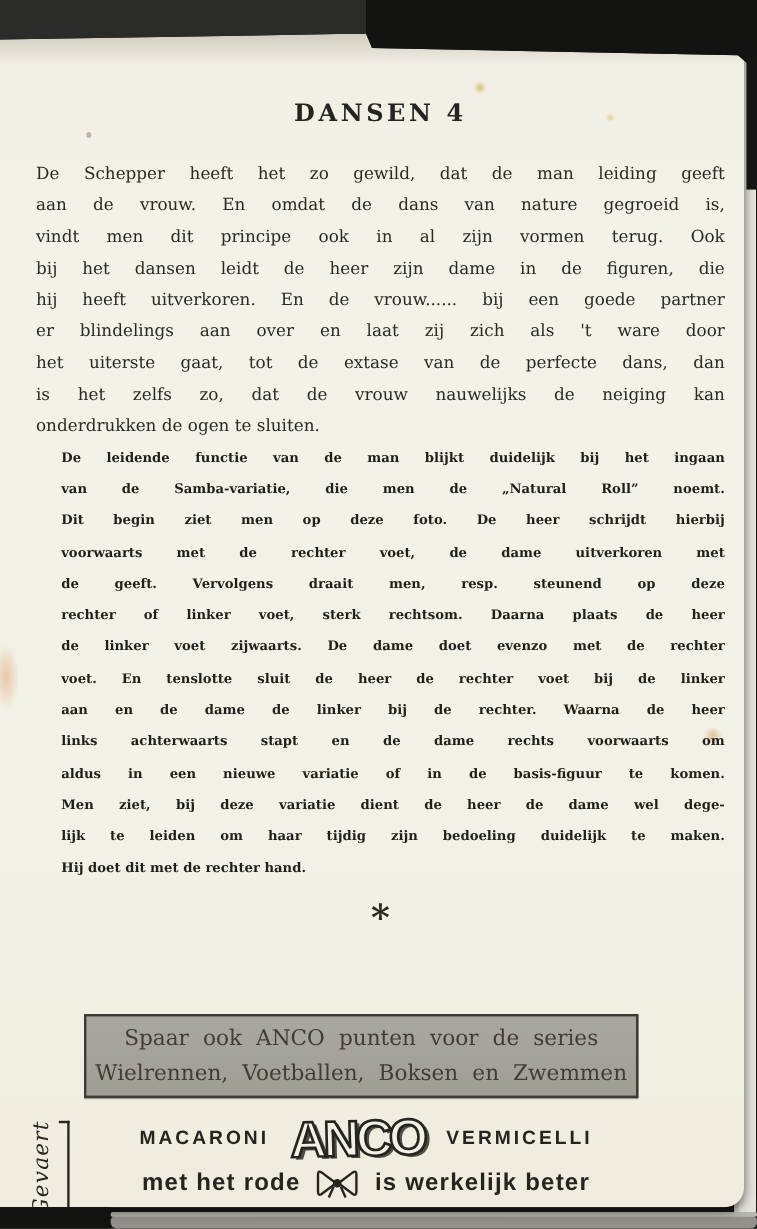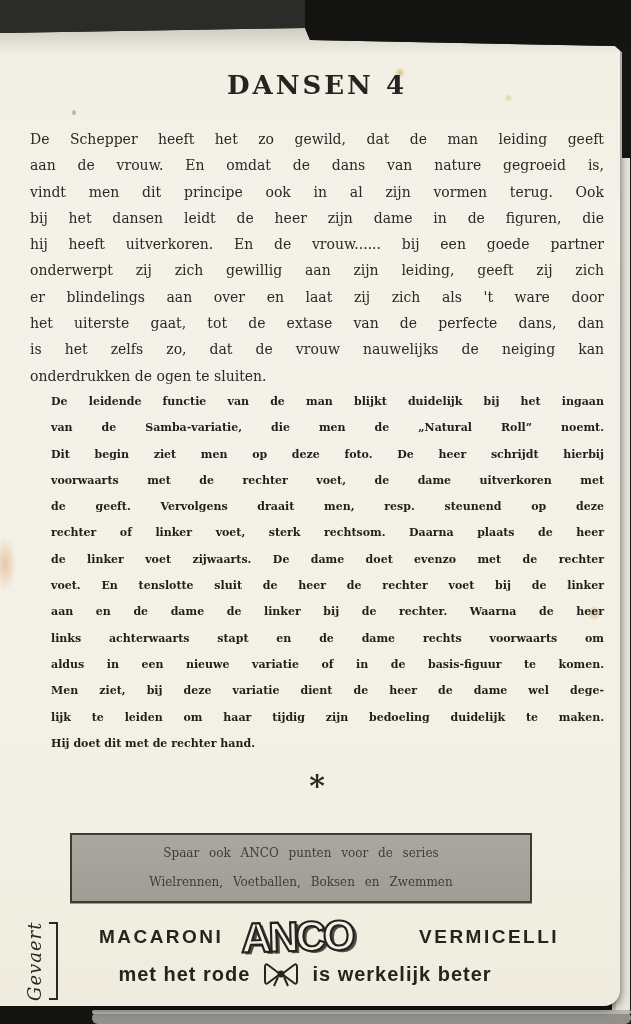--- a/index.html
+++ b/index.html
@@ -31,22 +31,22 @@
   .stain.s1 { left:404px; top:40px;  width:12px; height:10px; background:radial-gradient(circle,#d6c17c 0%,rgba(214,193,124,0) 70%); }
   .stain.s2 { left:514px; top:66px;  width:9px;  height:8px;  background:radial-gradient(circle,#e0d2a0 0%,rgba(224,210,160,0) 70%); }
   .stain.s3 { left:596px; top:578px; width:16px; height:14px; background:radial-gradient(circle,#dcc096 0%,rgba(220,192,150,0) 72%); }
   .stain.s4 { left:4px;   top:508px; width:22px; height:56px; background:radial-gradient(ellipse,#e8c7a8 0%,rgba(232,199,168,0) 70%); }
   .stain.s5 { left:82px;  top:82px;  width:4px;  height:5px;  background:#8a8574; opacity:.55; border-radius:50%; }
 
   
   .col { position:relative; width:100%; height:100%; padding:0 16px 0 40px; }
 
   .page-title {
-    margin:0 auto; padding-top:42px; text-align:center;
-    font-size:26px; font-weight:bold; letter-spacing:3px;
+    margin:12px auto; padding-top:42px; text-align:center;
+    font-size:20px; font-weight:bold; letter-spacing:3px;
     color:#262420;
   }
 
   .body-text { margin-top:26px; color:#2b2923; }
   .para .line {
     height:26.3px; line-height:26.3px; font-size:14px;
     text-align:justify; text-align-last:justify;
     white-space:nowrap; overflow:visible;
   }
   .para .line:last-child { text-align-last:left; }
@@ -58,30 +58,30 @@
   }
 
   
   .promo-box {
     position:absolute; left:80px; top:805px; width:462px; height:70px;
     background:#a6a39c;
     background-image:linear-gradient(180deg,#aaa7a0,#a09d95);
     border:2px solid #3c3a33;
     box-shadow:0 1px 0 rgba(0,0,0,.35);
     text-align:center; color:#403d35;
-    font-size:12px; line-height:29px; padding-top:4px;
+    font-size:18px; line-height:29px; padding-top:4px;
     word-spacing:6px;
   }
 
   
   .brand { position:absolute; left:0; right:0; top:886px; text-align:center; color:#26241f; }
   .brand-line1 { display:flex; align-items:center; justify-content:center; gap:14px; height:46px; }
   .brand-word {
     font-family:"Liberation Sans", sans-serif; font-weight:bold;
-    font-size:19px; letter-spacing:2.5px;margin-left:48px;
+    font-size:16px; letter-spacing:2.5px;
   }
   .anco-logo {
     font-family:"Liberation Sans", sans-serif; font-weight:bold;
     font-size:42px; letter-spacing:-3px; line-height:40px;
     color:#f3f0e6;
     -webkit-text-stroke:2.2px #26241f;
     text-shadow:3px 2px 0 rgba(38,36,31,.8);
     transform:rotate(-1.5deg); display:inline-block; padding:0 4px;
   }
   .brand-line2 {
@@ -129,21 +129,20 @@
 
       <div class="page-title">DANSEN 4</div>
 
       <div class="body-text">
         <div class="para p1">
             <div class="line">De Schepper heeft het zo gewild, dat de man leiding geeft</div>
             <div class="line">aan de vrouw. En omdat de dans van nature gegroeid is,</div>
             <div class="line">vindt men dit principe ook in al zijn vormen terug. Ook</div>
             <div class="line">bij het dansen leidt de heer zijn dame in de figuren, die</div>
             <div class="line">hij heeft uitverkoren. En de vrouw...... bij een goede partner</div>
-            <div class="line">onderwerpt zij zich gewillig aan zijn leiding, geeft zij zich</div>
             <div class="line">er blindelings aan over en laat zij zich als 't ware door</div>
             <div class="line">het uiterste gaat, tot de extase van de perfecte dans, dan</div>
             <div class="line">is het zelfs zo, dat de vrouw nauwelijks de neiging kan</div>
             <div class="line">onderdrukken de ogen te sluiten.</div>
           </div>
         <div class="para p2">
             <div class="line">De leidende functie van de man blijkt duidelijk bij het ingaan</div>
             <div class="line">van de Samba-variatie, die men de „Natural Roll” noemt.</div>
             <div class="line">Dit begin ziet men op deze foto. De heer schrijdt hierbij</div>
             <div class="line">voorwaarts met de rechter voet, de dame uitverkoren met</div>

